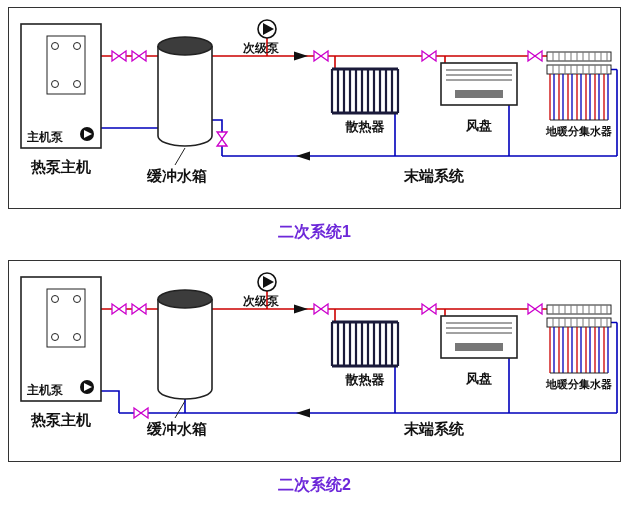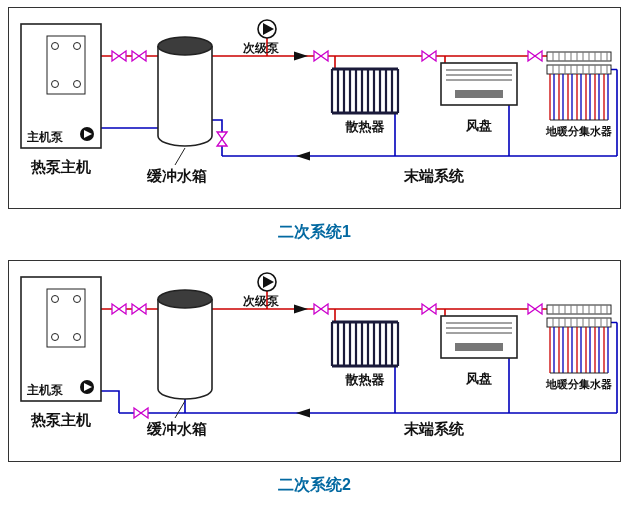--- a/index.html
+++ b/index.html
@@ -1,18 +1,18 @@
 <!DOCTYPE html>
 <html><head>
 <meta charset="utf-8">
 <style>
   html,body{margin:0;padding:0;background:#fff;}
   body{width:629px;font-family:"Liberation Sans",sans-serif;}
   .panel{margin:7px 8px 0 8px;border:1px solid #333;height:200px;background:#fff;overflow:hidden;}
-  .caption{height:44px;line-height:46px;text-align:center;font-weight:bold;font-size:16px;color:#0369a1;}
+  .caption{height:44px;line-height:46px;text-align:center;font-weight:bold;font-size:16px;color:#6d28d9;}
   svg.diagram{display:block;}
   svg text{font-family:"Liberation Sans",sans-serif;font-weight:700;fill:#111;}
   .t15{font-size:15px}.t13{font-size:13px}.t12{font-size:12px}.t11{font-size:11px}
   .pipe-s{stroke:#cc0000;stroke-width:1.6;fill:none}
   .pipe-r{stroke:#0000bb;stroke-width:1.6;fill:none}
   .thin{stroke:#222;stroke-width:1;fill:none}
   .fin{stroke:#1a1a3a;stroke-width:2.2;fill:none}
   .finhead{stroke:#1a1a3a;stroke-width:3;fill:none}
   .tube-a{stroke:#cc0000;stroke-width:1.3;fill:none}
   .tube-b{stroke:#0000bb;stroke-width:1.3;fill:none}

